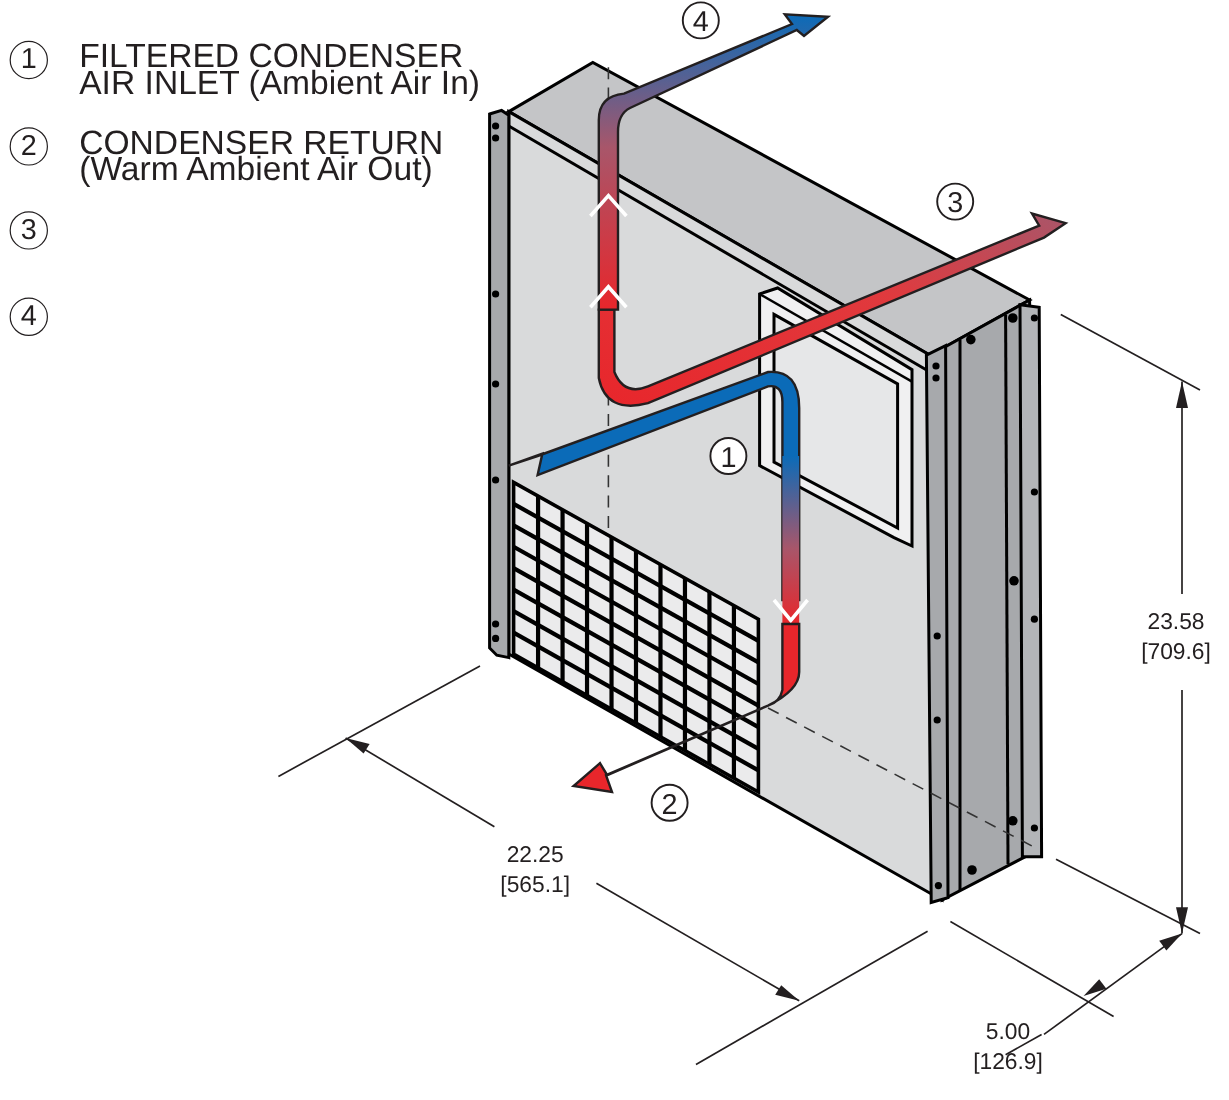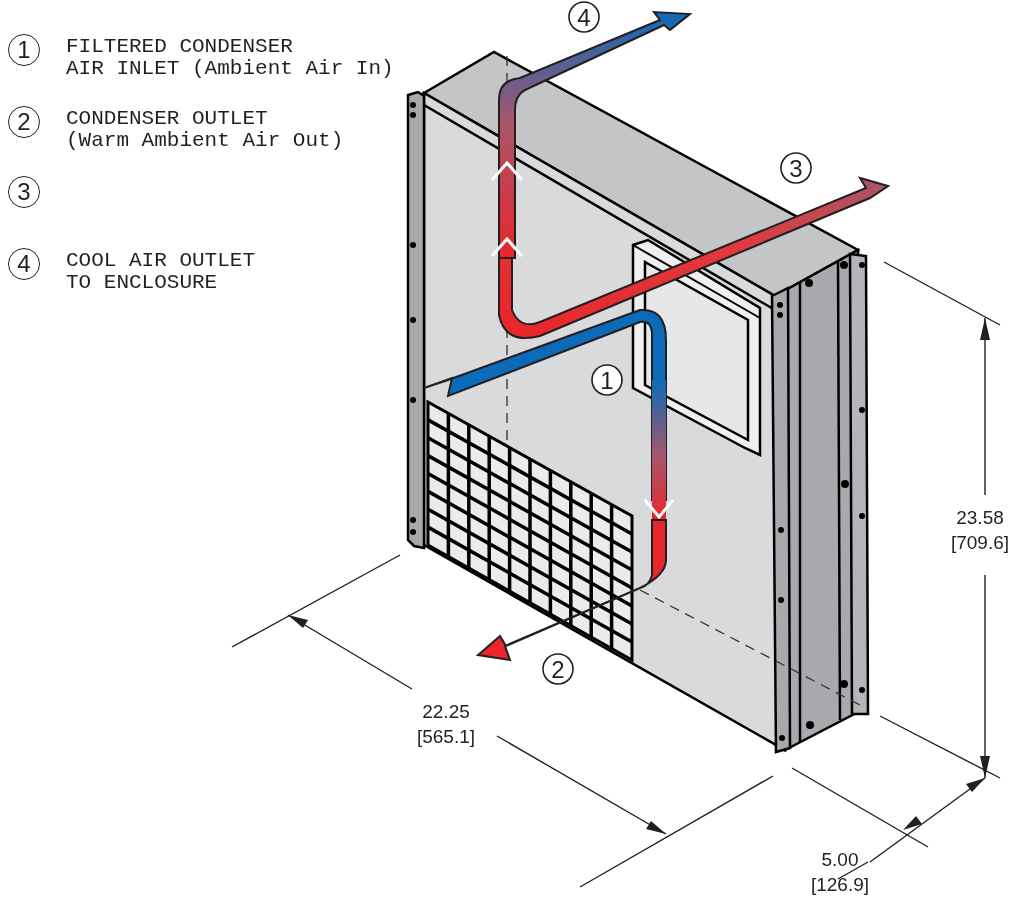--- a/index.html
+++ b/index.html
@@ -1,45 +1,43 @@
 <!DOCTYPE html>
 <html><head>
 <meta charset="utf-8">
 <style>
   html, body { margin: 0; padding: 0; background: #ffffff; }
   body { width: 1024px; height: 917px; position: relative; overflow: hidden; font-family: "Liberation Sans", sans-serif; color: #231f20; }
   #legend { position: absolute; left: 0; top: 30px; width: 400px; }
   .legend-item { position: absolute; left: 0; width: 400px; height: 60px; }
   .legend-num { position: absolute; left: 8px; top: 2px; width: 32px; height: 32px; border: 1.6px solid #231f20; border-radius: 50%; box-sizing: border-box; font-size: 24px; line-height: 30px; text-align: center; }
-  .legend-text { position: absolute; left: 66px; top: 4px; font-size: 21px; line-height: 22px; white-space: pre; font-family: Liberation Mono, monospace; }
+  .legend-text { position: absolute; left: 66px; top: 4px; font-size: 28px; line-height: 22px; white-space: pre; }
   svg#drawing { position: absolute; left: 0; top: 0; }
   .dim-text { font-family: "Liberation Sans", sans-serif; font-size: 19px; fill: #231f20; }
   .callout-num { font-family: "Liberation Sans", sans-serif; font-size: 24px; fill: #231f20; }
 </style>
 </head>
 <body>
 
 <div id="legend">
   <div class="legend-item" style="top:2px">
     <div class="legend-num">1</div>
     <div class="legend-text">FILTERED CONDENSER
 AIR INLET (Ambient Air In)</div>
   </div>
   <div class="legend-item" style="top:74px">
     <div class="legend-num">2</div>
-    <div class="legend-text">CONDENSER OUTLET
+    <div class="legend-text">CONDENSER RETURN
 (Warm Ambient Air Out)</div>
   </div>
   <div class="legend-item" style="top:144px">
     <div class="legend-num">3</div>
   </div>
   <div class="legend-item" style="top:216px">
     <div class="legend-num">4</div>
-    <div class="legend-text">COOL AIR OUTLET
-TO ENCLOSURE</div>
   </div>
 </div>
 
 <svg id="drawing" width="1024" height="917" viewBox="0 0 1024 917">
   <defs>
     <linearGradient id="gradUp" x1="0" y1="1" x2="0" y2="0">
       <stop offset="0" stop-color="#e8262b"></stop>
       <stop offset="0.55" stop-color="#a8566a"></stop>
       <stop offset="1" stop-color="#0b6bb8"></stop>
     </linearGradient>

